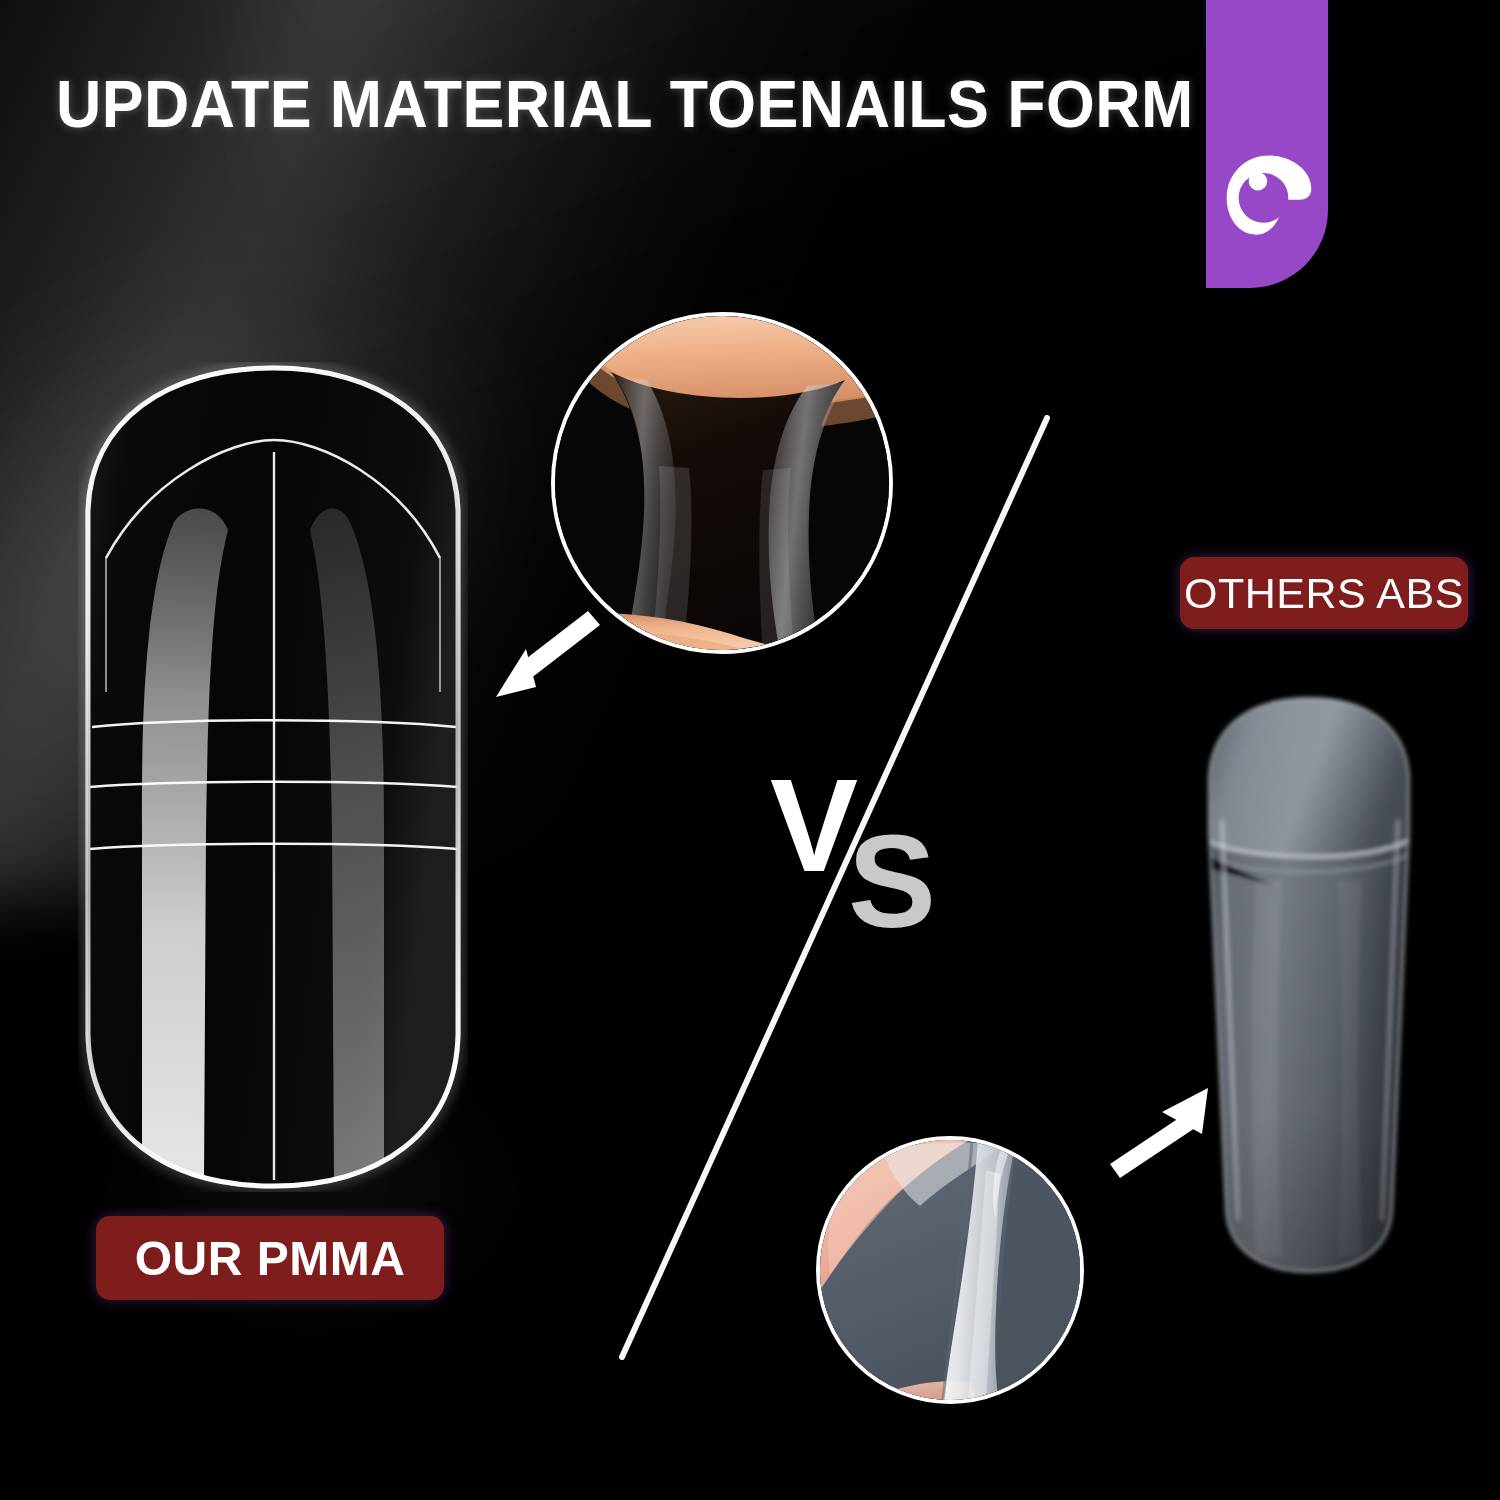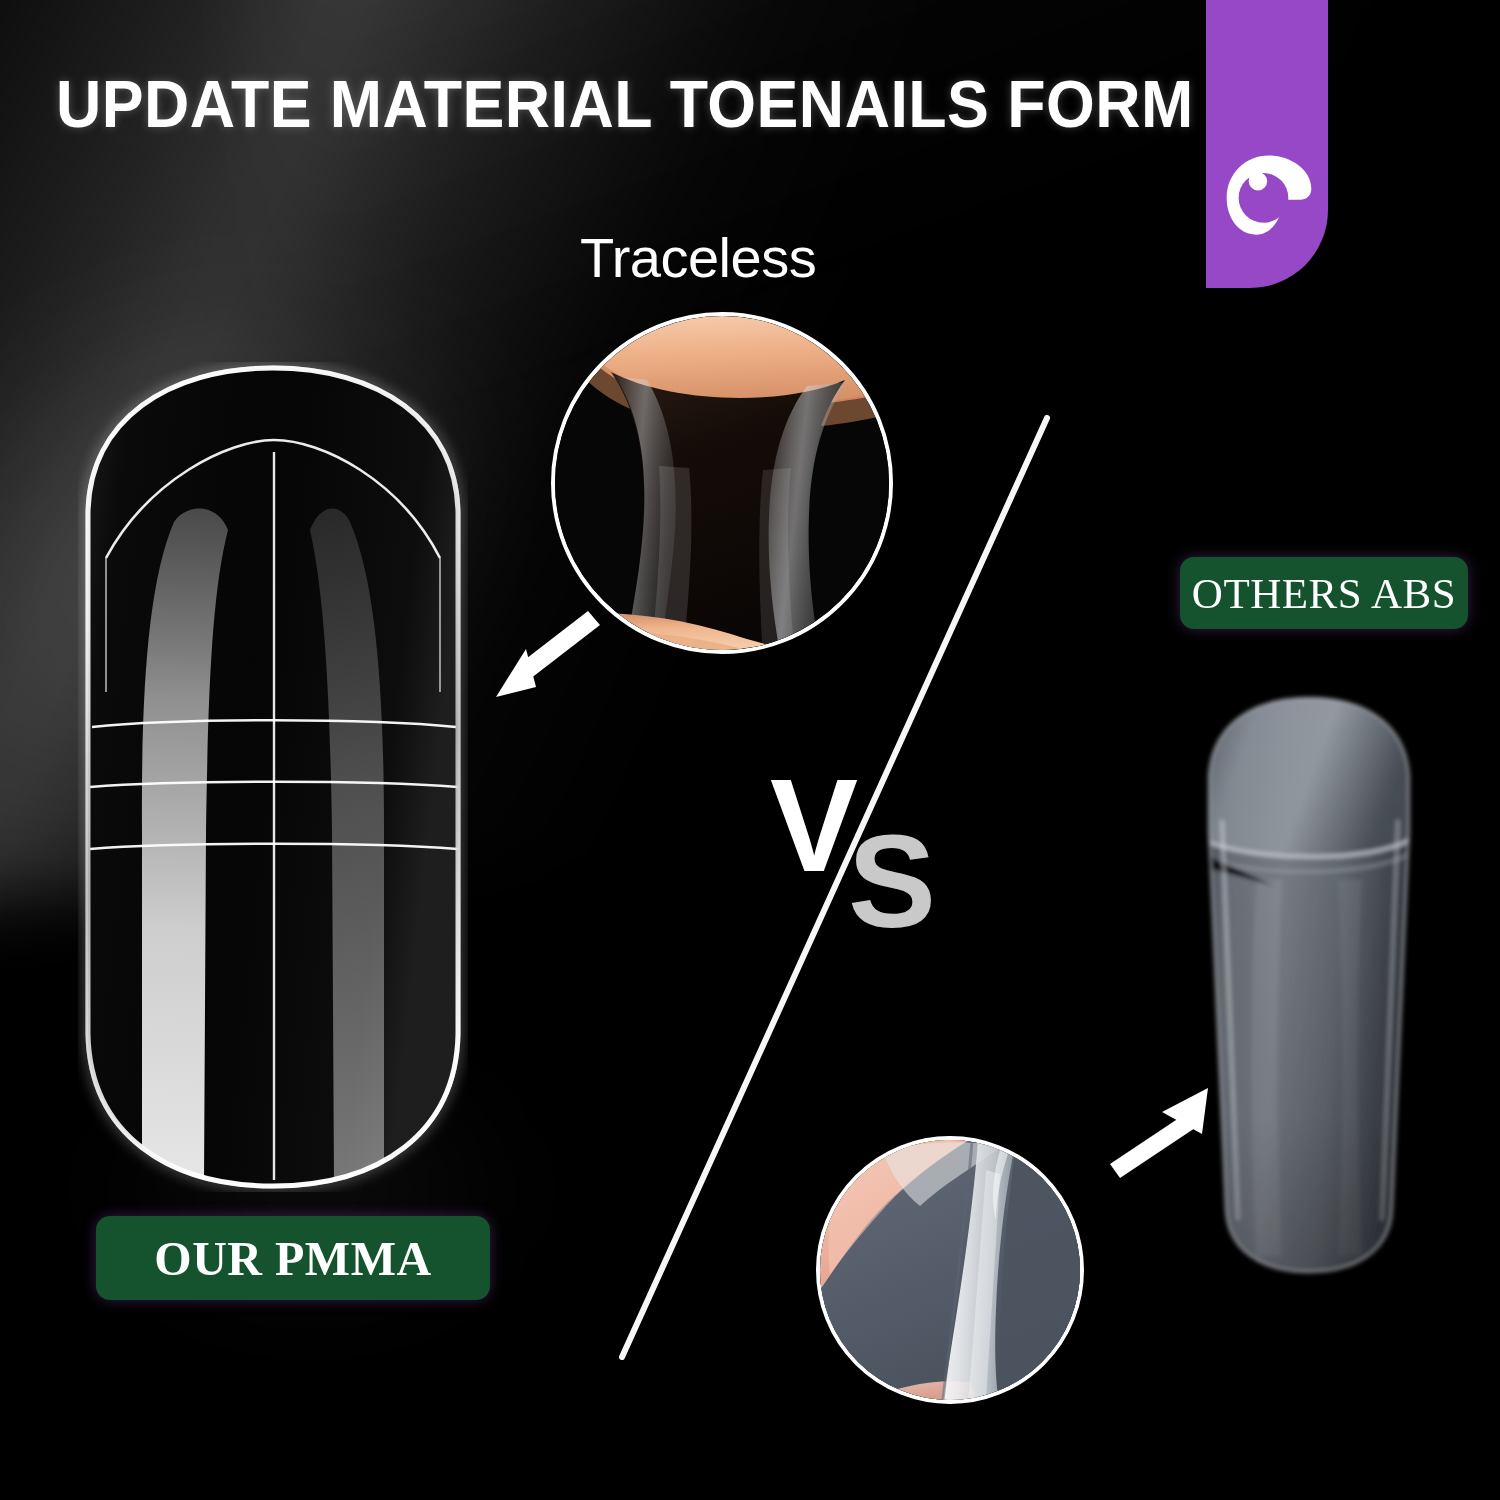--- a/index.html
+++ b/index.html
@@ -146,32 +146,31 @@
     font-weight: 400;
     letter-spacing: -0.5px;
     white-space: nowrap;
   }
   .label-traceless { left: 580px; top: 225px; }
   .label-creasy    { left: 885px; top: 1034px; }
 
   
   .badge {
     position: absolute;
-    background: #14532d;
+    background: #7f1d1d;
     color: #ffffff;
     border-radius: 14px;
     display: flex;
     align-items: center;
     justify-content: center;
     box-shadow: 0 0 14px rgba(154,79,200,0.35);
-    font-family: Liberation Serif, serif;
   }
   .badge-pmma {
     left: 96px;  top: 1216px;
-    width: 394px; height: 84px;
+    width: 348px; height: 84px;
     font-size: 48px;
     font-weight: 700;
     letter-spacing: 0.5px;
   }
   .badge-abs {
     left: 1180px; top: 557px;
     width: 288px; height: 72px;
     font-size: 43px;
     font-weight: 400;
     letter-spacing: 0.5px;
@@ -380,21 +379,20 @@
 
   <svg class="split-line" viewBox="0 0 1500 1500">
     <line x1="1047" y1="418" x2="622" y2="1357" stroke="#ffffff" stroke-width="6" stroke-linecap="round" opacity="0.97"></line>
   </svg>
 
   <div class="vs-wrap">
     <span class="vs-v">V</span>
     <span class="vs-s">S</span>
   </div>
 
-  <div class="inset-label label-traceless">Traceless</div>
 
   <div class="inset inset-traceless">
     <svg viewBox="0 0 342 342" width="342" height="342">
       <defs>
         <linearGradient id="skinTop" x1="0" y1="0" x2="0.15" y2="1">
           <stop offset="0%" stop-color="#f7cdae"></stop>
           <stop offset="45%" stop-color="#eeb088"></stop>
           <stop offset="100%" stop-color="#d68f66"></stop>
         </linearGradient>
         <linearGradient id="skinBot" x1="0" y1="0" x2="0.2" y2="1">

